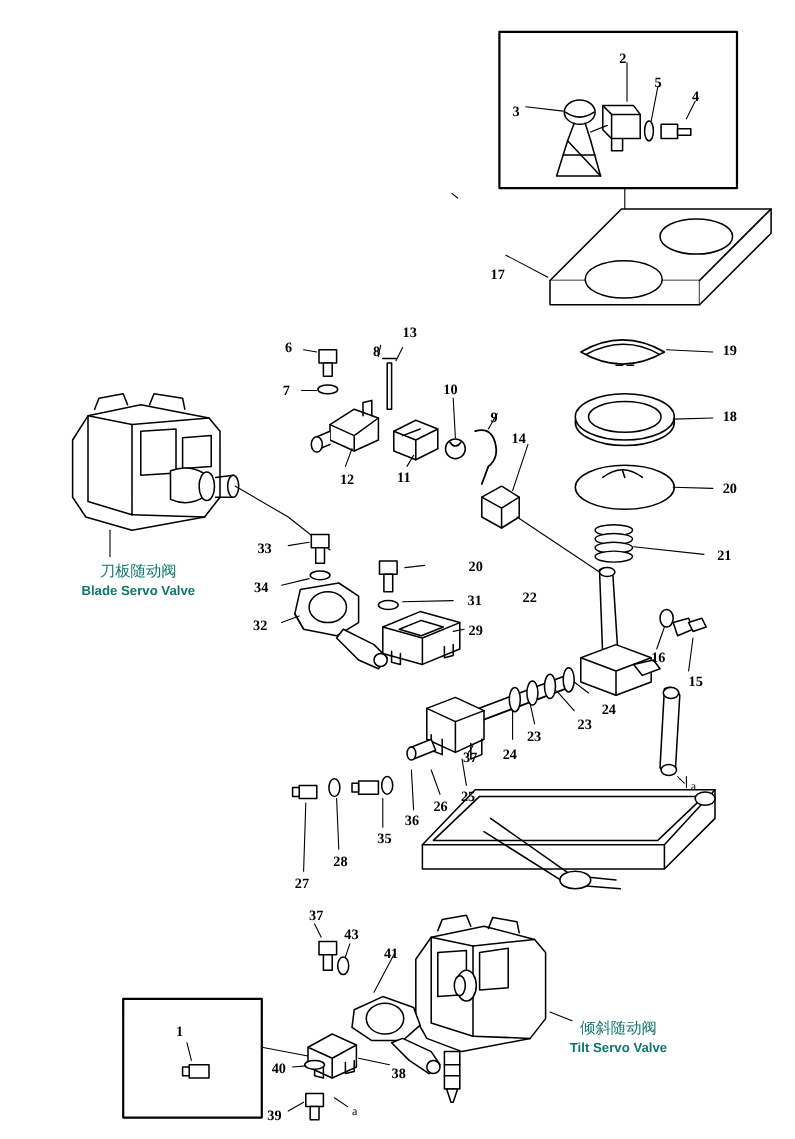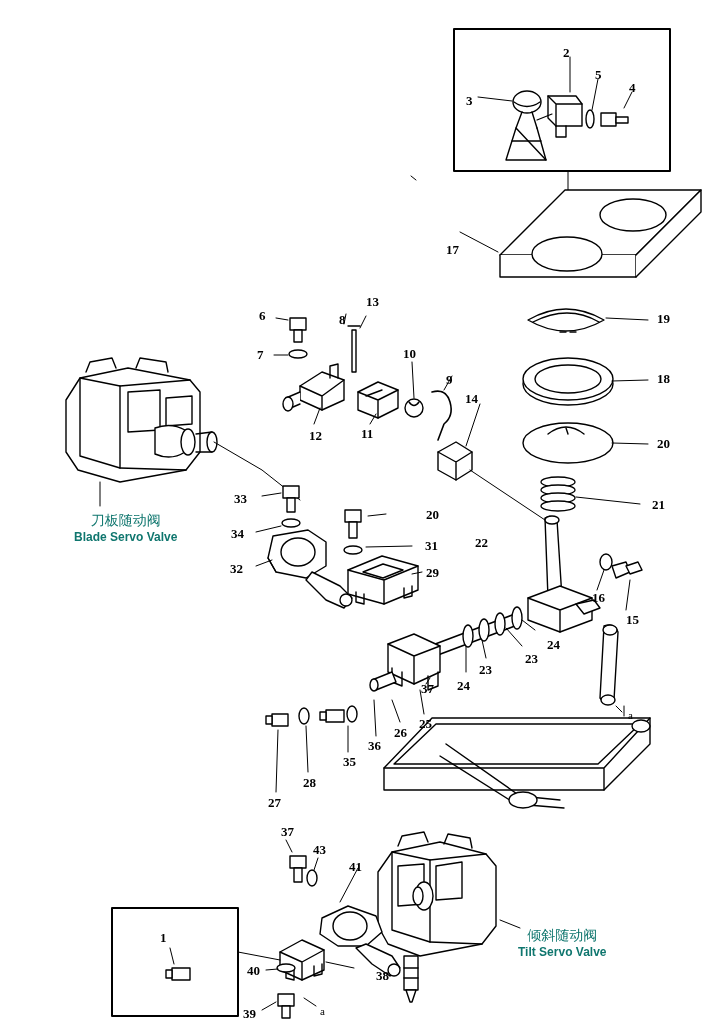--- a/index.html
+++ b/index.html
@@ -341,21 +341,21 @@
   <div class="callout" style="left:368px; top:739px;">36</div>
   <div class="callout" style="left:343px; top:755px;">35</div>
   <div class="callout" style="left:303px; top:776px;">28</div>
   <div class="callout" style="left:268px; top:796px;">27</div>
   <div class="callout small" style="left:628px; top:710px;">a</div>
   <div class="callout" style="left:281px; top:825px;">37</div>
   <div class="callout" style="left:313px; top:843px;">43</div>
   <div class="callout" style="left:349px; top:860px;">41</div>
   <div class="callout" style="left:160px; top:931px;">1</div>
   <div class="callout" style="left:247px; top:964px;">40</div>
-  <div class="callout" style="left:356px; top:969px;margin-left:20px;">38</div>
+  <div class="callout" style="left:356px; top:969px;">38</div>
   <div class="callout" style="left:243px; top:1007px;">39</div>
   <div class="callout small" style="left:320px; top:1006px;">a</div>
 
   <div class="label-block" style="left:74px; top:512px;">
     <div class="label-cn">刀板随动阀</div>
     <div class="label-en">Blade Servo Valve</div>
   </div>
 
   <div class="label-block" style="left:518px; top:927px;">
     <div class="label-cn">倾斜随动阀</div>

